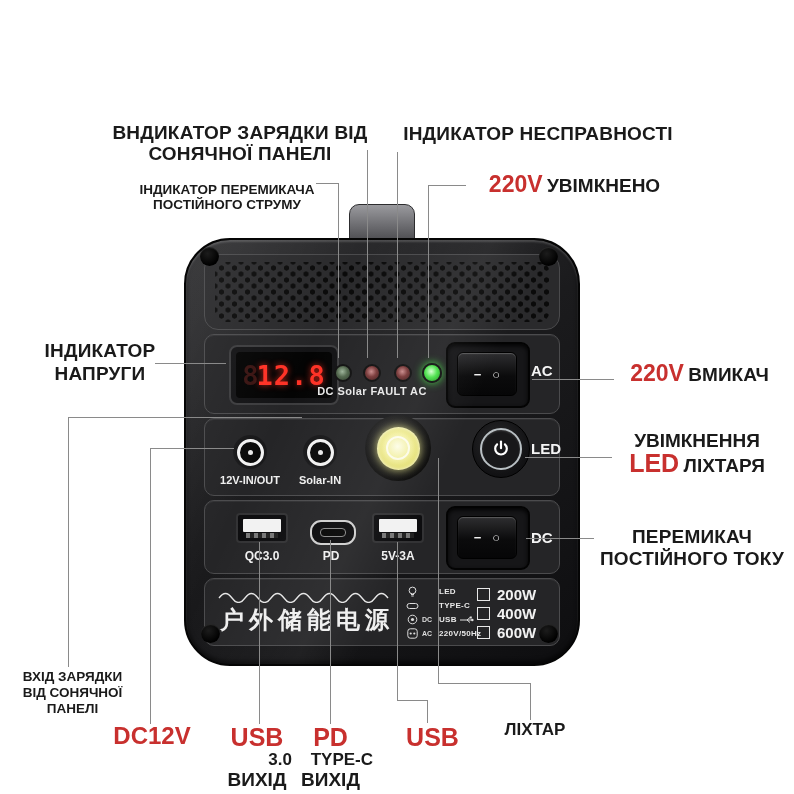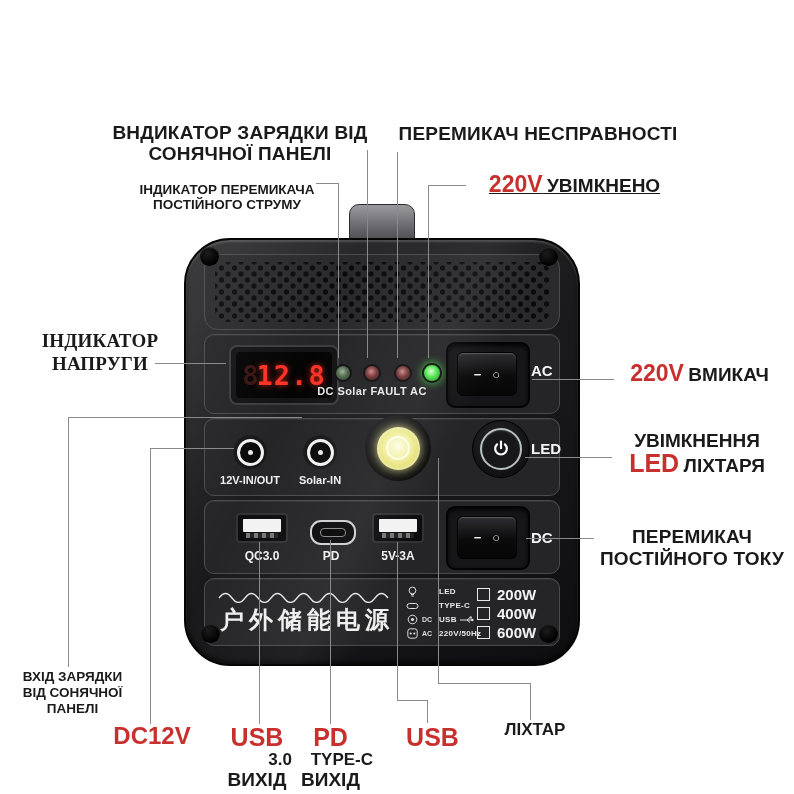--- a/index.html
+++ b/index.html
@@ -110,34 +110,34 @@
 <body>
 
 <div id="canvas">
 
   <div class="callout t19" style="left:88px;top:122px;width:304px;">
     <div>ВНДИКАТОР ЗАРЯДКИ ВІД</div>
     <div>СОНЯЧНОЇ ПАНЕЛІ</div>
   </div>
 
   <div class="callout t19" style="left:393px;top:123px;width:290px;">
-    <div>ПЕРЕМИКАЧ НЕСПРАВНОСТІ</div>
+    <div>ІНДИКАТОР НЕСПРАВНОСТІ</div>
   </div>
 
   <div class="callout t13" style="left:118px;top:182px;width:218px;">
     <div>ІНДИКАТОР ПЕРЕМИКАЧА</div>
     <div>ПОСТІЙНОГО СТРУМУ</div>
   </div>
 
-  <div class="callout" style="left:462px;top:172px;width:225px;text-decoration:underline;">
+  <div class="callout" style="left:462px;top:172px;width:225px;">
     <span class="redbig">220V</span>
     <span class="blk19">УВІМКНЕНО</span>
   </div>
 
-  <div class="callout t19" style="left:35px;top:330px;width:130px;line-height:1.2;font-family:Liberation Serif, serif;">
+  <div class="callout t19" style="left:35px;top:340px;width:130px;line-height:1.2;">
     <div>ІНДИКАТОР</div>
     <div>НАПРУГИ</div>
   </div>
 
   <div class="callout" style="left:612px;top:361px;width:175px;">
     <span class="redbig">220V</span>
     <span class="blk19">ВМИКАЧ</span>
   </div>
 
   <div class="callout" style="left:613px;top:430px;width:168px;">

